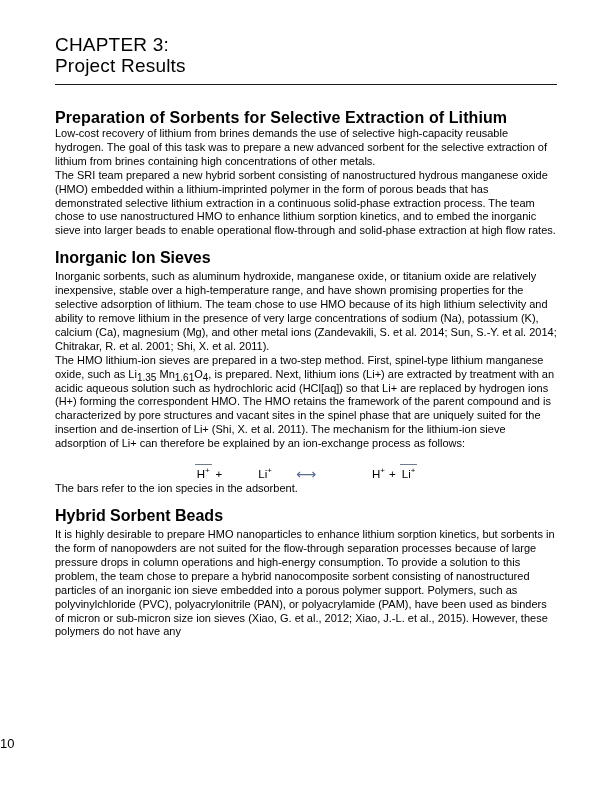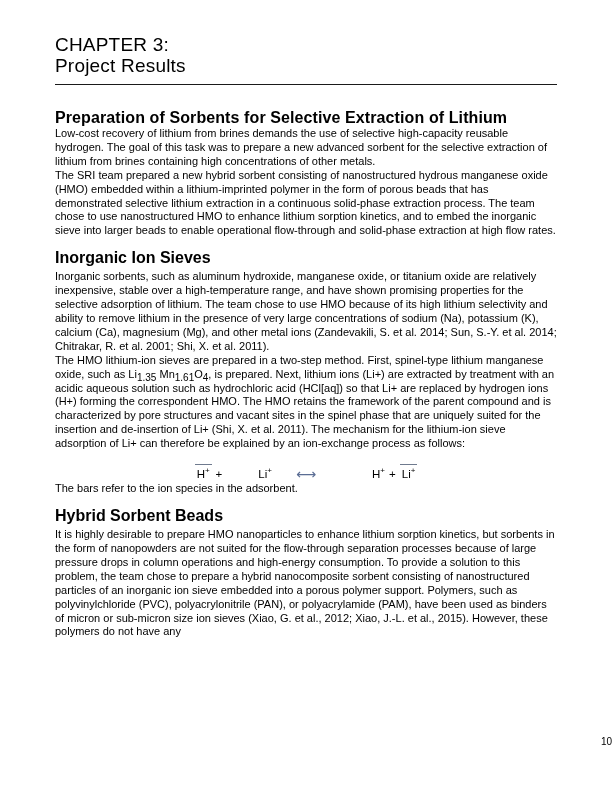--- a/index.html
+++ b/index.html
@@ -76,22 +76,22 @@
     color:#5b6d94;
     font-size:14px;
     margin:0 24px;
     vertical-align:-1px;
   }
   .bars-note { margin-top:12px; }
   .page-number {
     position:absolute;
     top:736px;
     left:0; right:0;
-    text-align:right;
-    font-size:10px;
+    text-align:left;
+    font-size:13px;
   }
 </style>
 </head>
 <body>
 
 <div class="page">
 
   <div class="chapter-block">
     <div>CHAPTER 3:</div>
     <div>Project Results</div>

